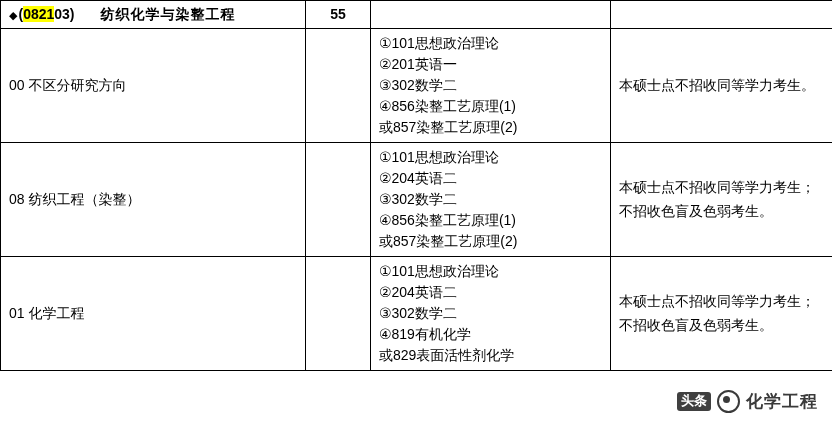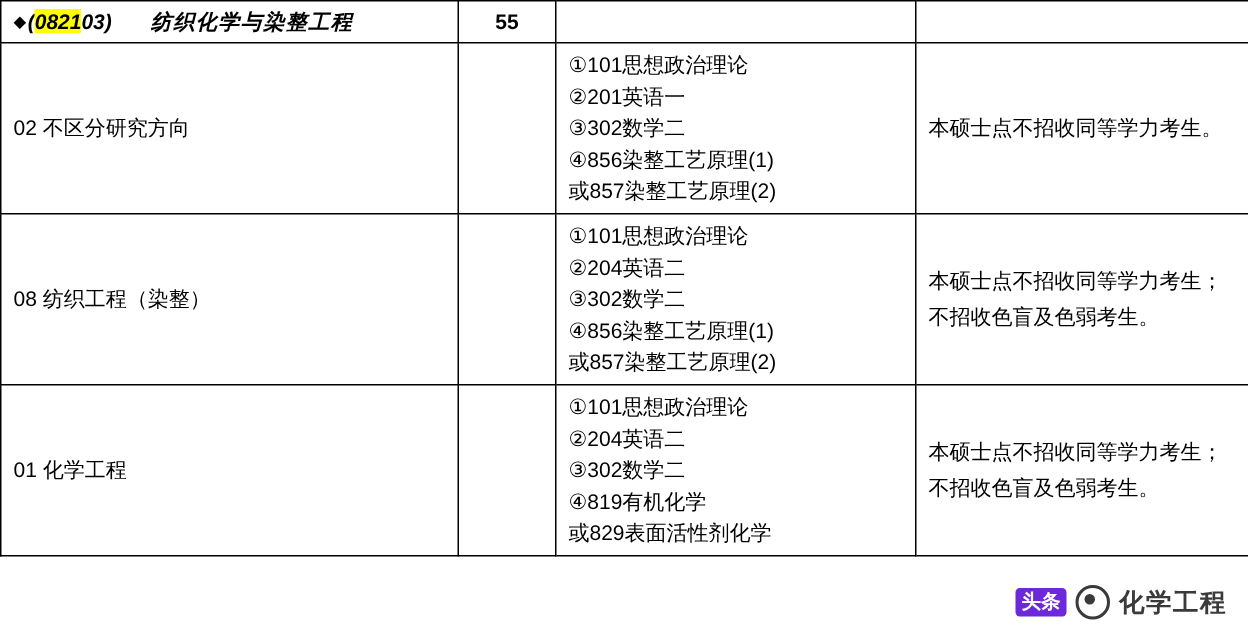--- a/index.html
+++ b/index.html
@@ -35,21 +35,20 @@
 
   
   tr.major-head td {
     font-weight: bold;
     height: 28px;
     padding-top: 2px;
     padding-bottom: 2px;
   }
   .code-cell {
     white-space: nowrap;
-    font-style: italic;
   }
   .diamond {
     font-size: 11px;
     vertical-align: middle;
     margin-right: 1px;
   }
   .hl {
     background: #ffff00;
   }
   .major-title {
@@ -90,21 +89,21 @@
     display: flex;
     align-items: center;
     gap: 6px;
     font-size: 17px;
     color: #3a3a3a;
     font-weight: bold;
     background: rgba(255,255,255,0.0);
   }
   .wm-badge {
     display: inline-block;
-    background: #6d28d9;
+    background: #404040;
     color: #ffffff;
     font-size: 13px;
     font-weight: bold;
     padding: 2px 4px;
     border-radius: 3px;
     letter-spacing: 0px;
     line-height: 1.15;
   }
   .wm-text { letter-spacing: 1px; }
   .wm-logo {
@@ -139,21 +138,21 @@
     <tr class="major-head">
       <td class="code-cell">
         <span class="diamond">◆</span><span>(</span><span class="hl">0821</span><span>03)</span><span class="major-title">纺织化学与染整工程</span>
       </td>
       <td class="num-cell">55</td>
       <td class="exam-cell"></td>
       <td class="remark-cell"></td>
     </tr>
 
     <tr>
-      <td class="dir-cell">02 不区分研究方向</td>
+      <td class="dir-cell">00 不区分研究方向</td>
       <td class="num-cell"></td>
       <td class="exam-cell">
         <div class="exam-line">①101思想政治理论</div>
         <div class="exam-line">②201英语一</div>
         <div class="exam-line">③302数学二</div>
         <div class="exam-line">④856染整工艺原理(1)</div>
         <div class="exam-line">或857染整工艺原理(2)</div>
       </td>
       <td class="remark-cell">
         <div class="remark-line">本硕士点不招收同等学力考生。</div>

